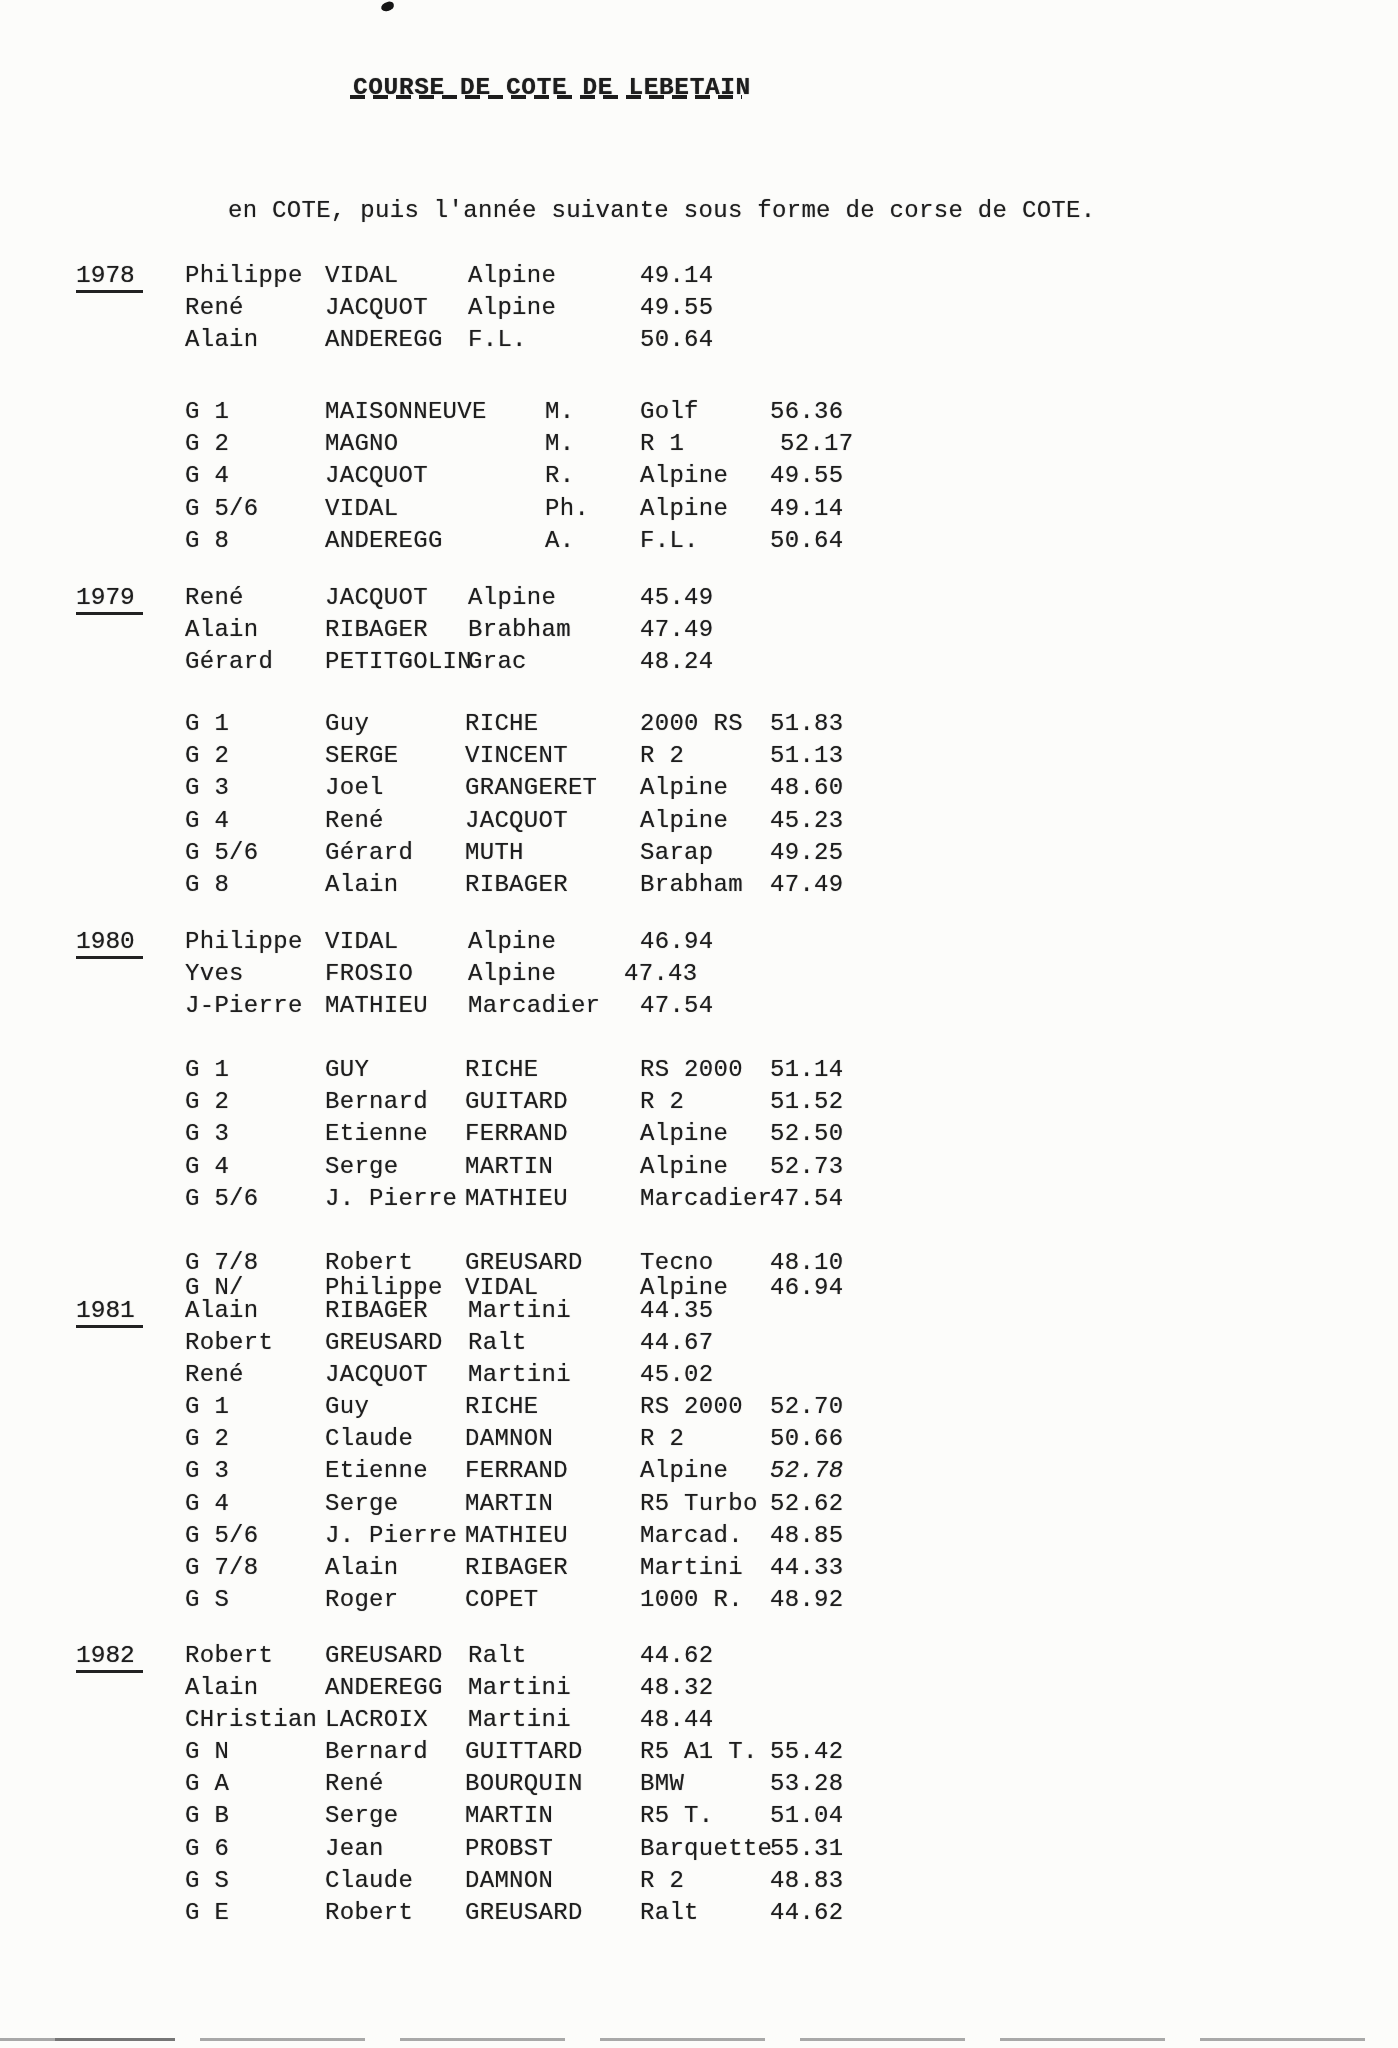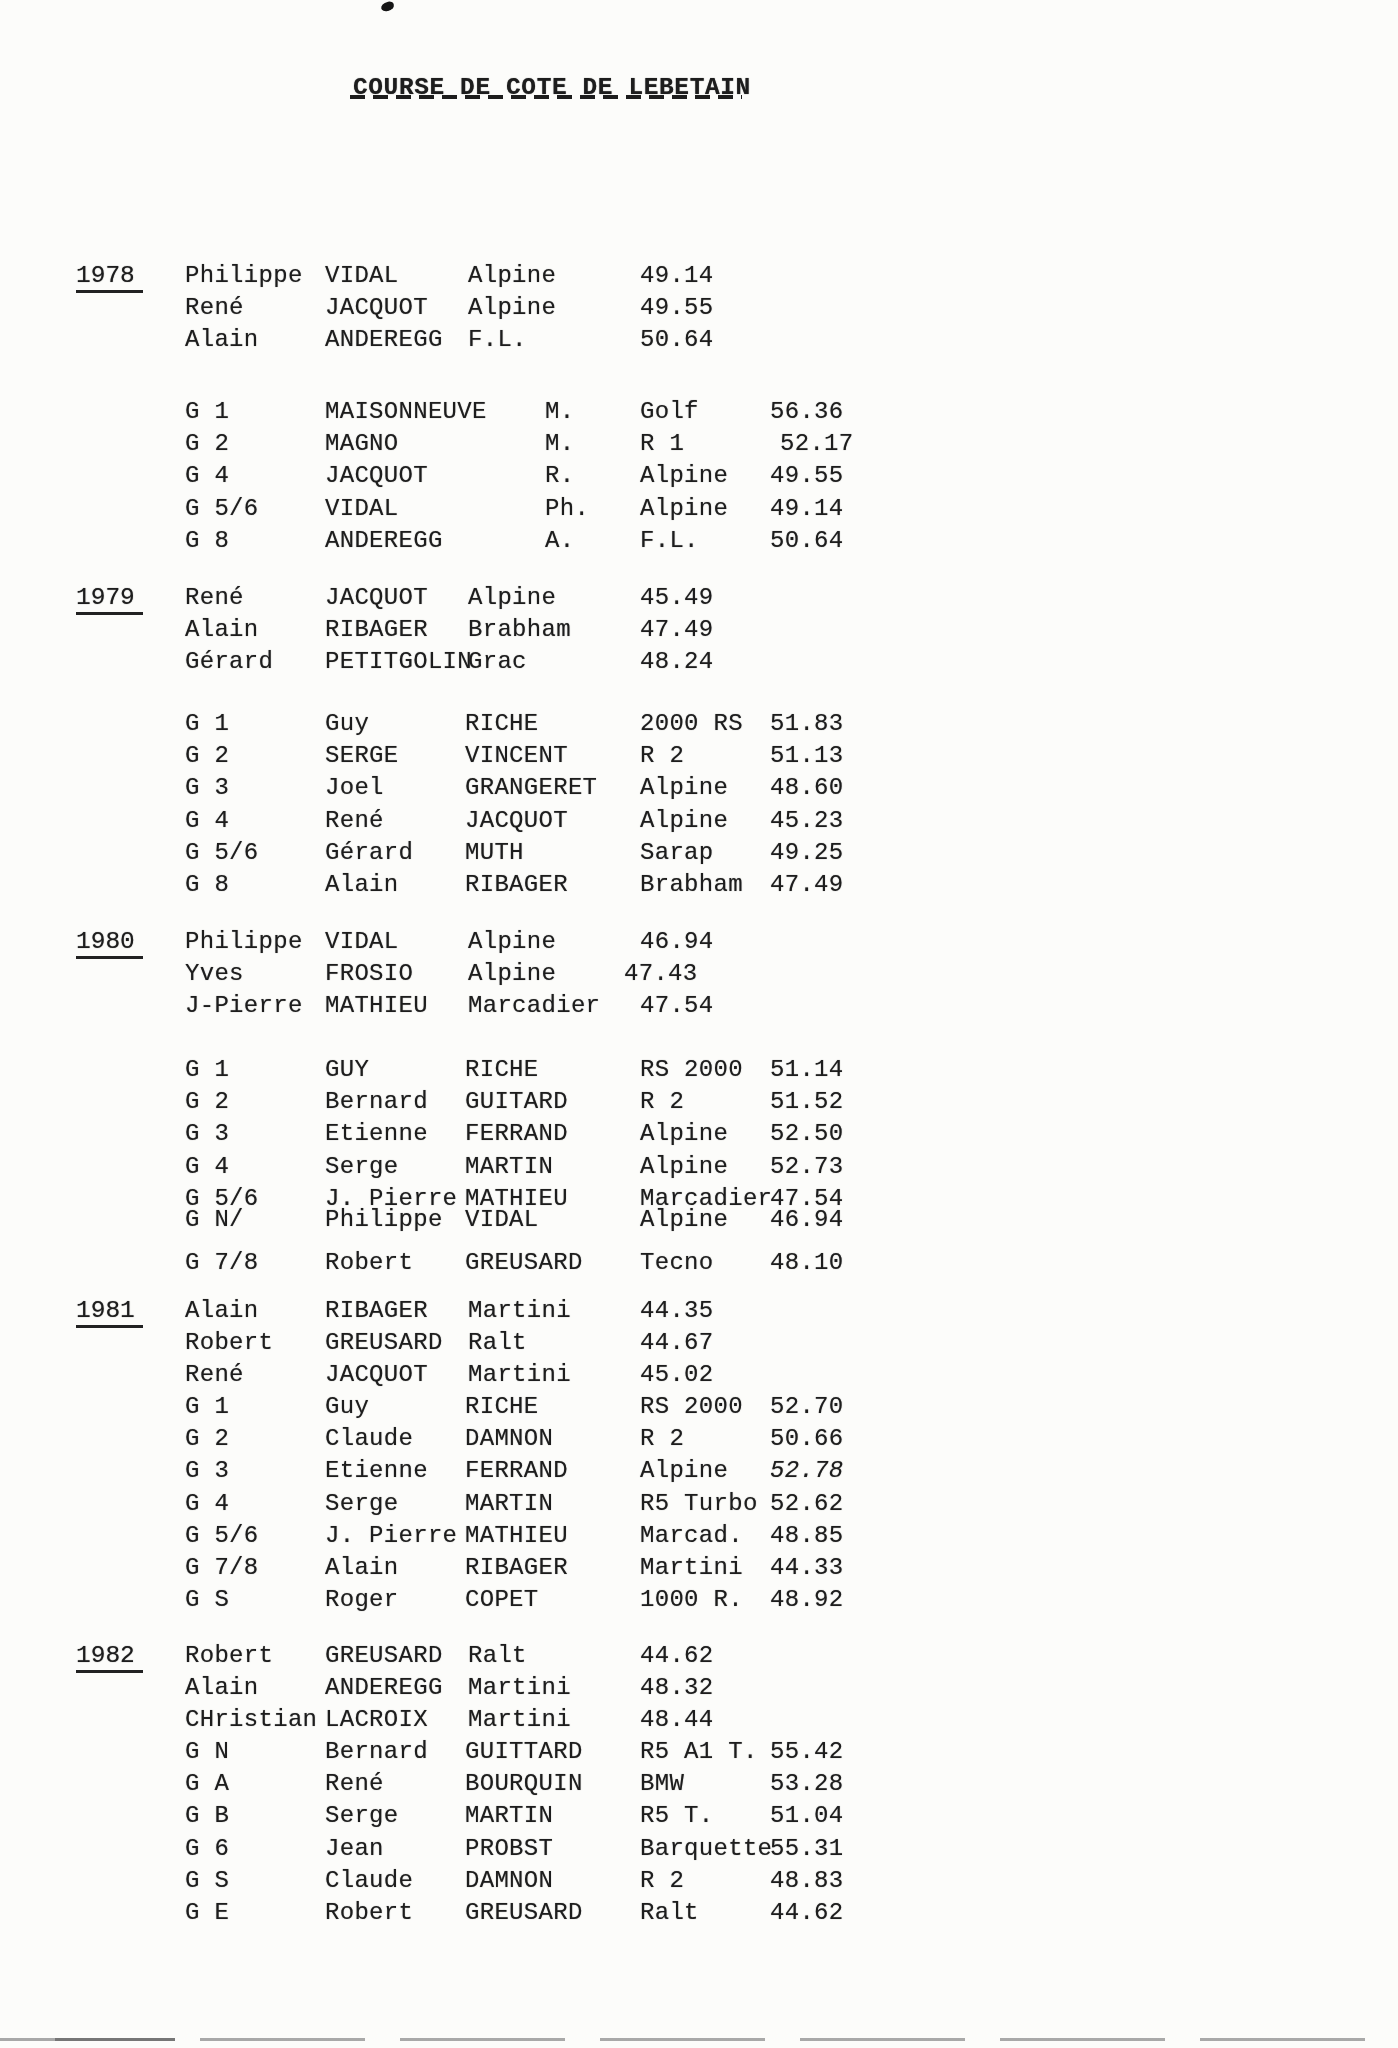--- a/index.html
+++ b/index.html
@@ -60,21 +60,21 @@
 </style>
 </head>
 <body>
 
 <div class="page">
   <div class="speck"></div>
 
   <h1 class="title tw">COURSE DE COTE DE LEBETAIN</h1>
   <div class="title-underline"></div>
 
-  <p class="intro tw"><br></p>
+  <p class="intro tw"><br><span>en COTE, puis l'année suivante sous forme de corse de COTE.</span></p>
 
   <div id="sections">
       <div class="year-label" style="left: 76px; top: 262px;">1978</div>
       <div class="row" style="top: 262px;">
         <span class="cell tw" style="left: 185px;">Philippe</span>
         <span class="cell tw" style="left: 325px;">VIDAL</span>
         <span class="cell tw" style="left: 468px;">Alpine</span>
         <span class="cell tw" style="left: 640px;">49.14</span>
       </div>
       <div class="row" style="top: 294.2px;">
@@ -232,21 +232,21 @@
         <span class="cell tw" style="left: 640px;">Alpine</span>
         <span class="cell tw" style="left: 770px;">52.73</span>
       </div>
       <div class="row" style="top: 1184.8px;">
         <span class="cell tw" style="left: 185px;">G 5/6</span>
         <span class="cell tw" style="left: 325px;">J. Pierre</span>
         <span class="cell tw" style="left: 465px;">MATHIEU</span>
         <span class="cell tw" style="left: 640px;">Marcadier</span>
         <span class="cell tw" style="left: 770px;">47.54</span>
       </div>
-      <div class="row" style="top: 1206px;">
+      <div class="row" style="top: 1274px;">
         <span class="cell tw" style="left: 185px;">G N/</span>
         <span class="cell tw" style="left: 325px;">Philippe</span>
         <span class="cell tw" style="left: 465px;">VIDAL</span>
         <span class="cell tw" style="left: 640px;">Alpine</span>
         <span class="cell tw" style="left: 770px;">46.94</span>
       </div>
       <div class="row" style="top: 1249.2px;">
         <span class="cell tw" style="left: 185px;">G 7/8</span>
         <span class="cell tw" style="left: 325px;">Robert</span>
         <span class="cell tw" style="left: 465px;">GREUSARD</span>

